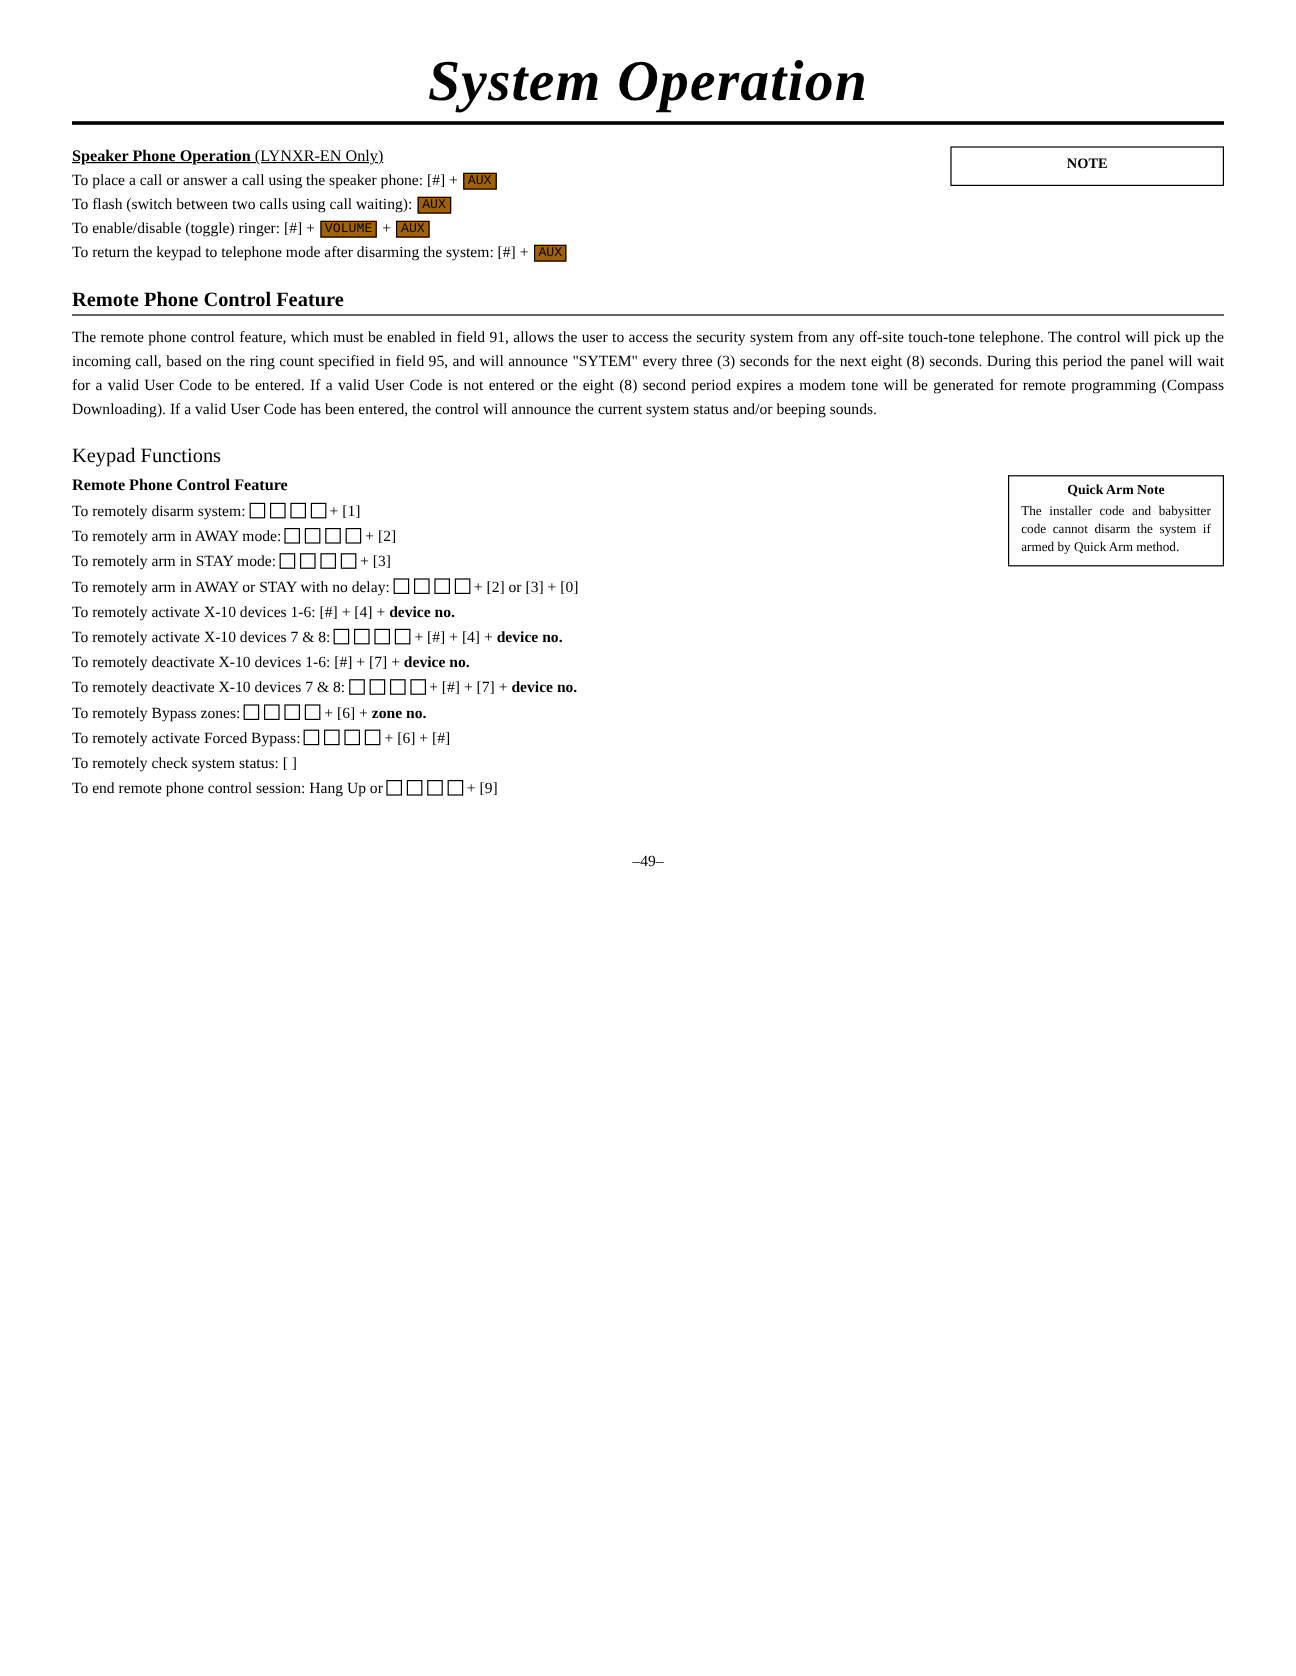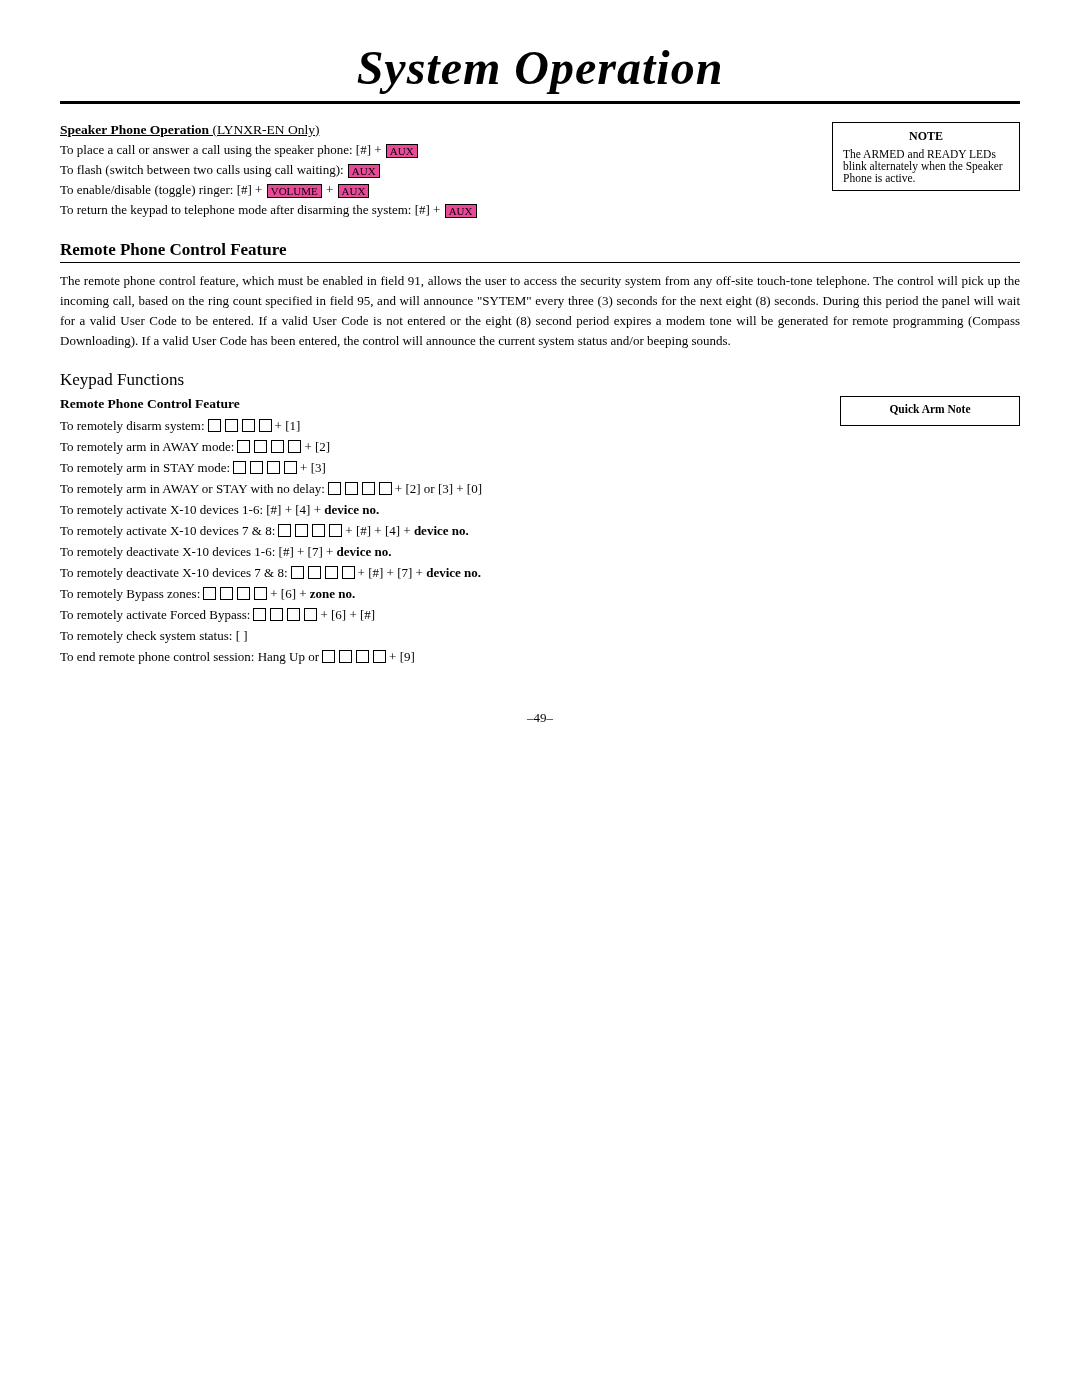--- a/index.html
+++ b/index.html
@@ -30,21 +30,21 @@
       display: flex;
       gap: 20px;
       margin-bottom: 18px;
     }
     .speaker-phone-block {
       flex: 1;
     }
     .note-box {
       border: 1px solid #000;
       padding: 6px 10px;
-      width: 188px;
+      width: 228px;
       font-size: 12px;
       flex-shrink: 0;
       align-self: flex-start;
     }
     .note-box .note-title {
       font-weight: bold;
       text-align: center;
       font-size: 12px;
       margin-bottom: 4px;
       text-transform: uppercase;
@@ -65,24 +65,24 @@
     }
     .speaker-lines p {
       margin-bottom: 4px;
       font-size: 13px;
     }
     .key-badge {
       display: inline-block;
       border: 1px solid #000;
       padding: 0 3px;
       font-size: 11px;
-      font-family: Liberation Serif, serif;
+      font-family: Liberation Mono, monospace;
       vertical-align: middle;
       margin: 0 1px;
-      background: #ec4899;
+      background: #a16207;
     }
     .section-title {
       font-size: 17px;
       font-weight: bold;
       margin-top: 18px;
       margin-bottom: 8px;
       border-bottom: 1px solid #000;
       padding-bottom: 2px;
     }
     .body-text {
@@ -167,21 +167,20 @@
     </div>
     <div class="speaker-lines">
       <p>To place a call or answer a call using the speaker phone: [#] + <span class="key-badge">AUX</span></p>
       <p>To flash (switch between two calls using call waiting): <span class="key-badge">AUX</span></p>
       <p>To enable/disable (toggle) ringer: [#] + <span class="key-badge">VOLUME</span> + <span class="key-badge">AUX</span></p>
       <p>To return the keypad to telephone mode after disarming the system: [#] + <span class="key-badge">AUX</span></p>
     </div>
   </div>
   <div class="note-box">
     <div class="note-title">NOTE</div>
-    <div class="note-text">The ARMED and READY LEDs blink alternately when the Speaker Phone is active.</div>
   </div>
 </div>
 
 <div class="section-title">Remote Phone Control Feature</div>
 <div class="body-text">The remote phone control feature, which must be enabled in field  91, allows the user to access the security system from any off-site touch-tone telephone. The control will pick up the incoming call, based on the ring count specified in field  95, and will announce "SYTEM" every three (3) seconds for the next eight (8) seconds. During this period the panel will wait for a valid User Code to be entered. If a valid User Code is not entered or the eight (8) second period expires a modem tone will be generated for remote programming (Compass Downloading). If a valid User Code has been entered, the control will announce the current system status and/or beeping sounds.</div>
 
 <div class="keypad-section-title">Keypad Functions</div>
 
 <div class="keypad-content">
   <div class="keypad-left">
@@ -277,17 +276,18 @@
       <span class="sq"></span>
       <span class="sq"></span>
       <span class="sq"></span>
       <span>+ [9]</span>
     </div>
   </div>
 
   <div class="keypad-right">
     <div class="quick-arm-box">
       <div class="qa-title">Quick Arm Note</div>
+      <div class="qa-text">The installer code and babysitter code cannot disarm the system if armed by Quick Arm method.</div>
     </div>
   </div>
 </div>
 
 <div class="page-number">–49–</div>
 
 </body></html>

